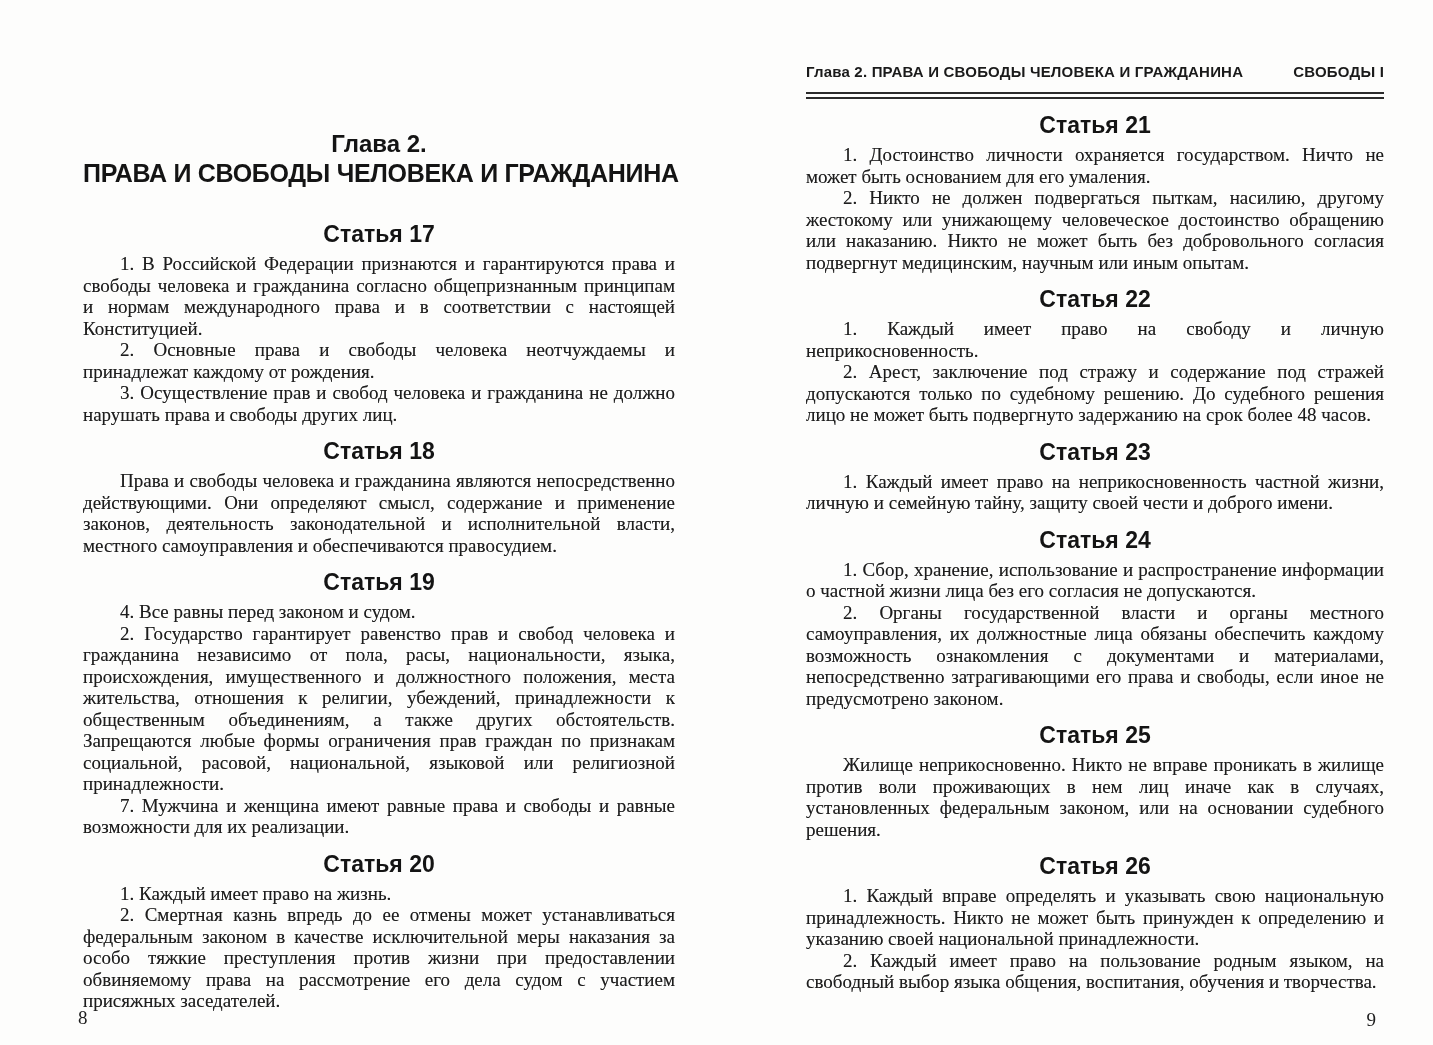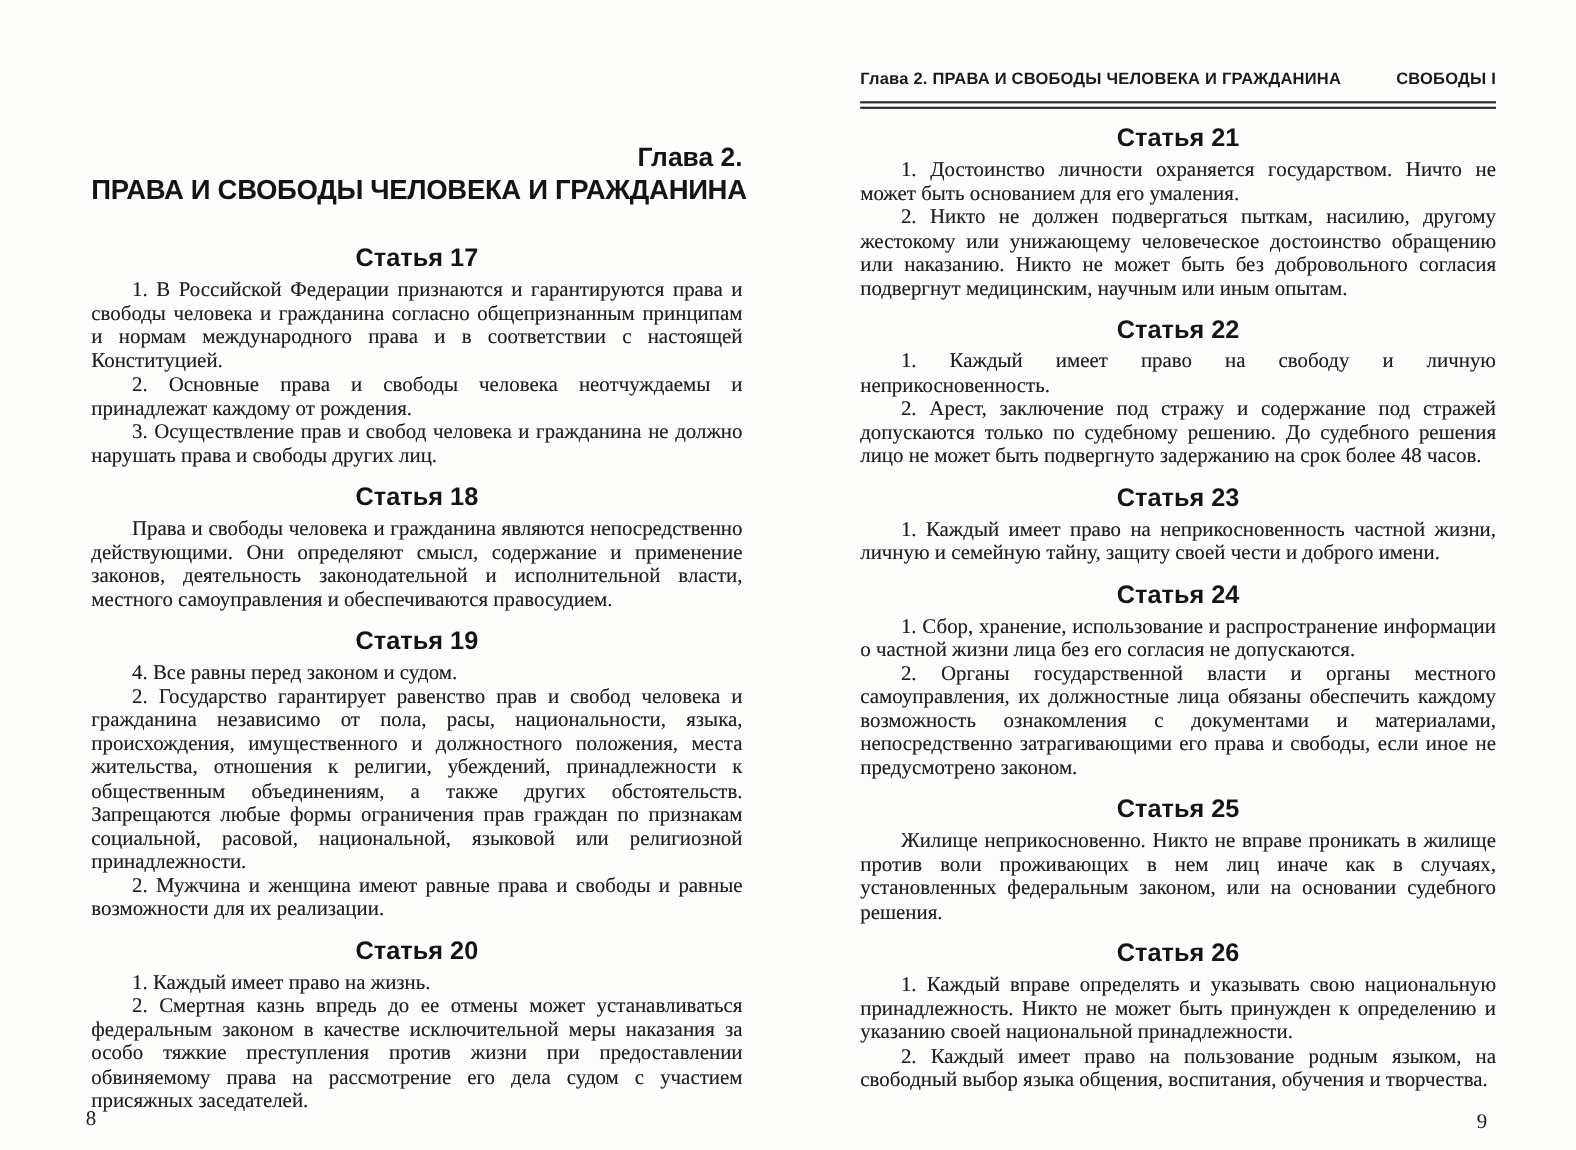--- a/index.html
+++ b/index.html
@@ -11,24 +11,24 @@
     overflow: hidden;
     font-family: "Liberation Serif", serif;
   }
   .page {
     position: absolute;
     top: 0;
     bottom: 0;
     box-sizing: border-box;
   }
   .page-left  { left: 83px;  width: 592px; padding-top: 130px; }
-  .page-right { left: 782px; width: 578px; padding-top: 62px; }
+  .page-right { left: 806px; width: 578px; padding-top: 62px; }
 
   .chapter {
-    text-align: right;
+    text-align: center;
     font-family: "Liberation Sans", sans-serif;
     font-weight: 700;
     color: #141414;
     margin: 0 0 34px 0;
   }
   .chapter-line1 { font-size: 24px; line-height: 28px; }
   .chapter-line2 { font-size: 25px; line-height: 30px; white-space: nowrap; letter-spacing: -0.3px; }
 
   .art-heading {
     text-align: center;
@@ -90,21 +90,21 @@
     <p class="body">1. В Российской Федерации признаются и гарантируются права и свободы человека и гражданина согласно общепризнанным принципам и нормам международного права и в соответствии с настоящей Конституцией.</p>
     <p class="body">2. Основные права и свободы человека неотчуждаемы и принадлежат каждому от рождения.</p>
     <p class="body">3. Осуществление прав и свобод человека и гражданина не должно нарушать права и свободы других лиц.</p>
 
     <h3 class="art-heading">Статья 18</h3>
     <p class="body">Права и свободы человека и гражданина являются непосредственно действующими. Они определяют смысл, содержание и применение законов, деятельность законодательной и исполнительной власти, местного самоуправления и обеспечиваются правосудием.</p>
 
     <h3 class="art-heading">Статья 19</h3>
     <p class="body">4. Все равны перед законом и судом.</p>
     <p class="body">2. Государство гарантирует равенство прав и свобод человека и гражданина независимо от пола, расы, национальности, языка, происхождения, имущественного и должностного положения, места жительства, отношения к религии, убеждений, принадлежности к общественным объединениям, а также других обстоятельств. Запрещаются любые формы ограничения прав граждан по признакам социальной, расовой, национальной, языковой или религиозной принадлежности.</p>
-    <p class="body">2. Мужчина и женщина имеют равные права и свободы и равные возможности для их реализации.</p>
+    <p class="body">7. Мужчина и женщина имеют равные права и свободы и равные возможности для их реализации.</p>
 
     <h3 class="art-heading">Статья 20</h3>
     <p class="body">1. Каждый имеет право на жизнь.</p>
     <p class="body">2. Смертная казнь впредь до ее отмены может устанавливаться федеральным законом в качестве исключительной меры наказания за особо тяжкие преступления против жизни при предоставлении обвиняемому права на рассмотрение его дела судом с участием присяжных заседателей.</p>
 
     <div class="pagenum pagenum-left">8</div>
   </section>
 
   <section class="page page-right">
     <header class="running-head">

